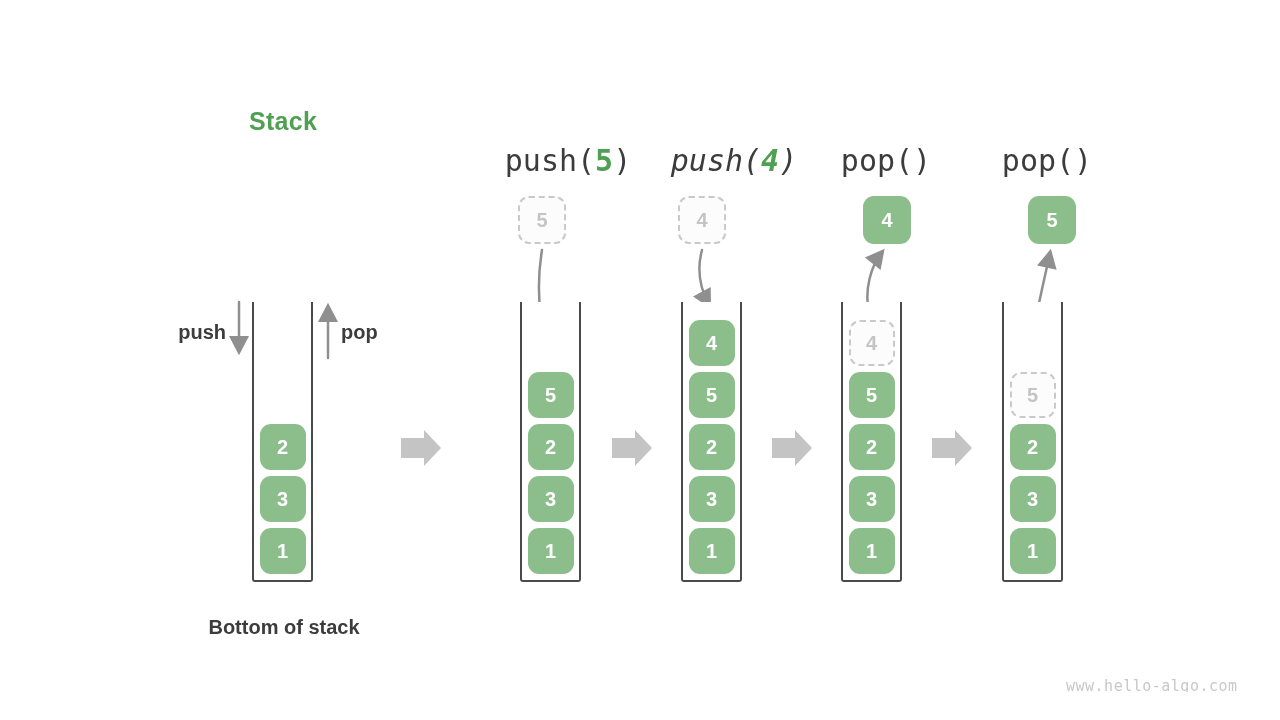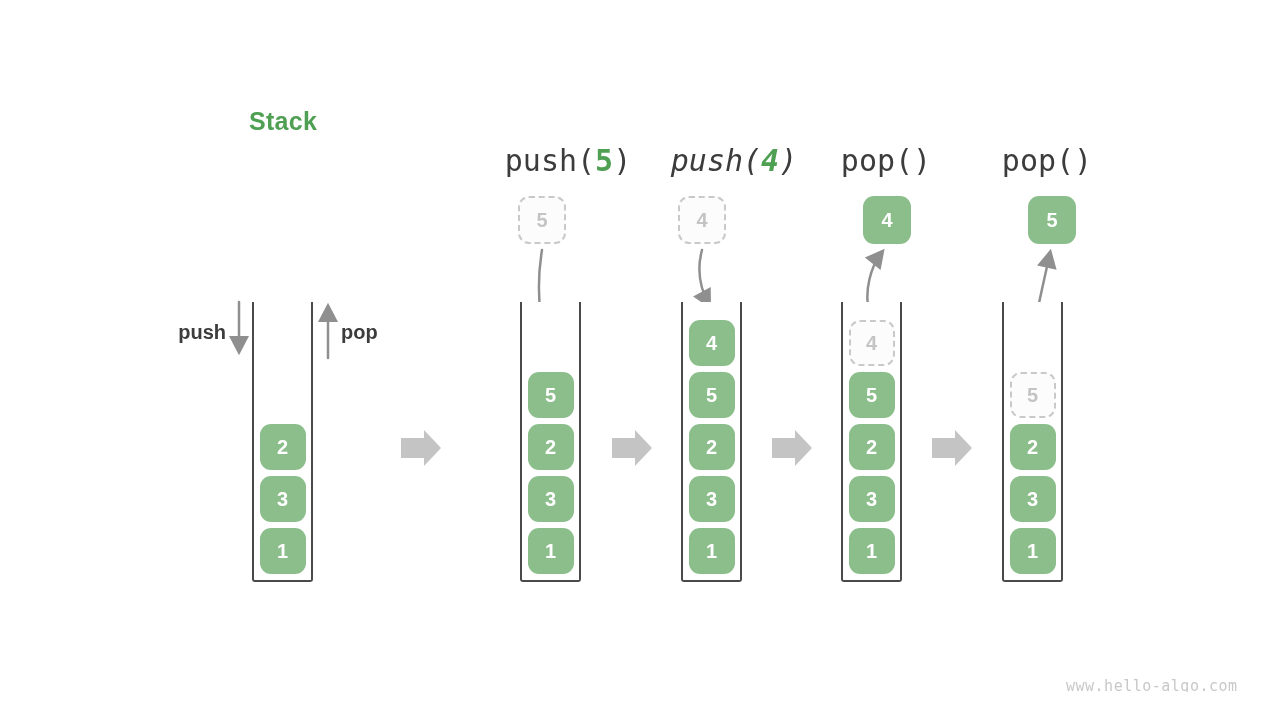--- a/index.html
+++ b/index.html
@@ -81,20 +81,21 @@
 
 <div class="canvas">
 
   <div class="title">Stack</div>
 
 
   <div class="side-label" style="left:170px;top:321px;width:56px;text-align:right;">push</div>
 
   <div class="side-label" style="left:341px;top:321px;">pop</div>
 
+  <div class="side-label centered" style="left:180px;top:616px;width:208px;">Bottom of stack</div>
 
   <svg class="overlay" viewBox="0 0 1280 720">
     <defs>
       <marker id="ah" markerWidth="9" markerHeight="9" refX="6.5" refY="4.5" orient="auto">
         <path d="M0.5,0.5 L8.2,4.5 L0.5,8.5 z" fill="#8F8F8F"></path>
       </marker>
     </defs>
     <line class="thin-arrow" x1="239" y1="302" x2="239" y2="351" marker-end="url(#ah)"></line>
     <line class="thin-arrow" x1="328" y1="358" x2="328" y2="307" marker-end="url(#ah)"></line>
     <path class="thin-arrow" d="M542,250 C536,286 540,322 547,349" marker-end="url(#ah)"></path>

